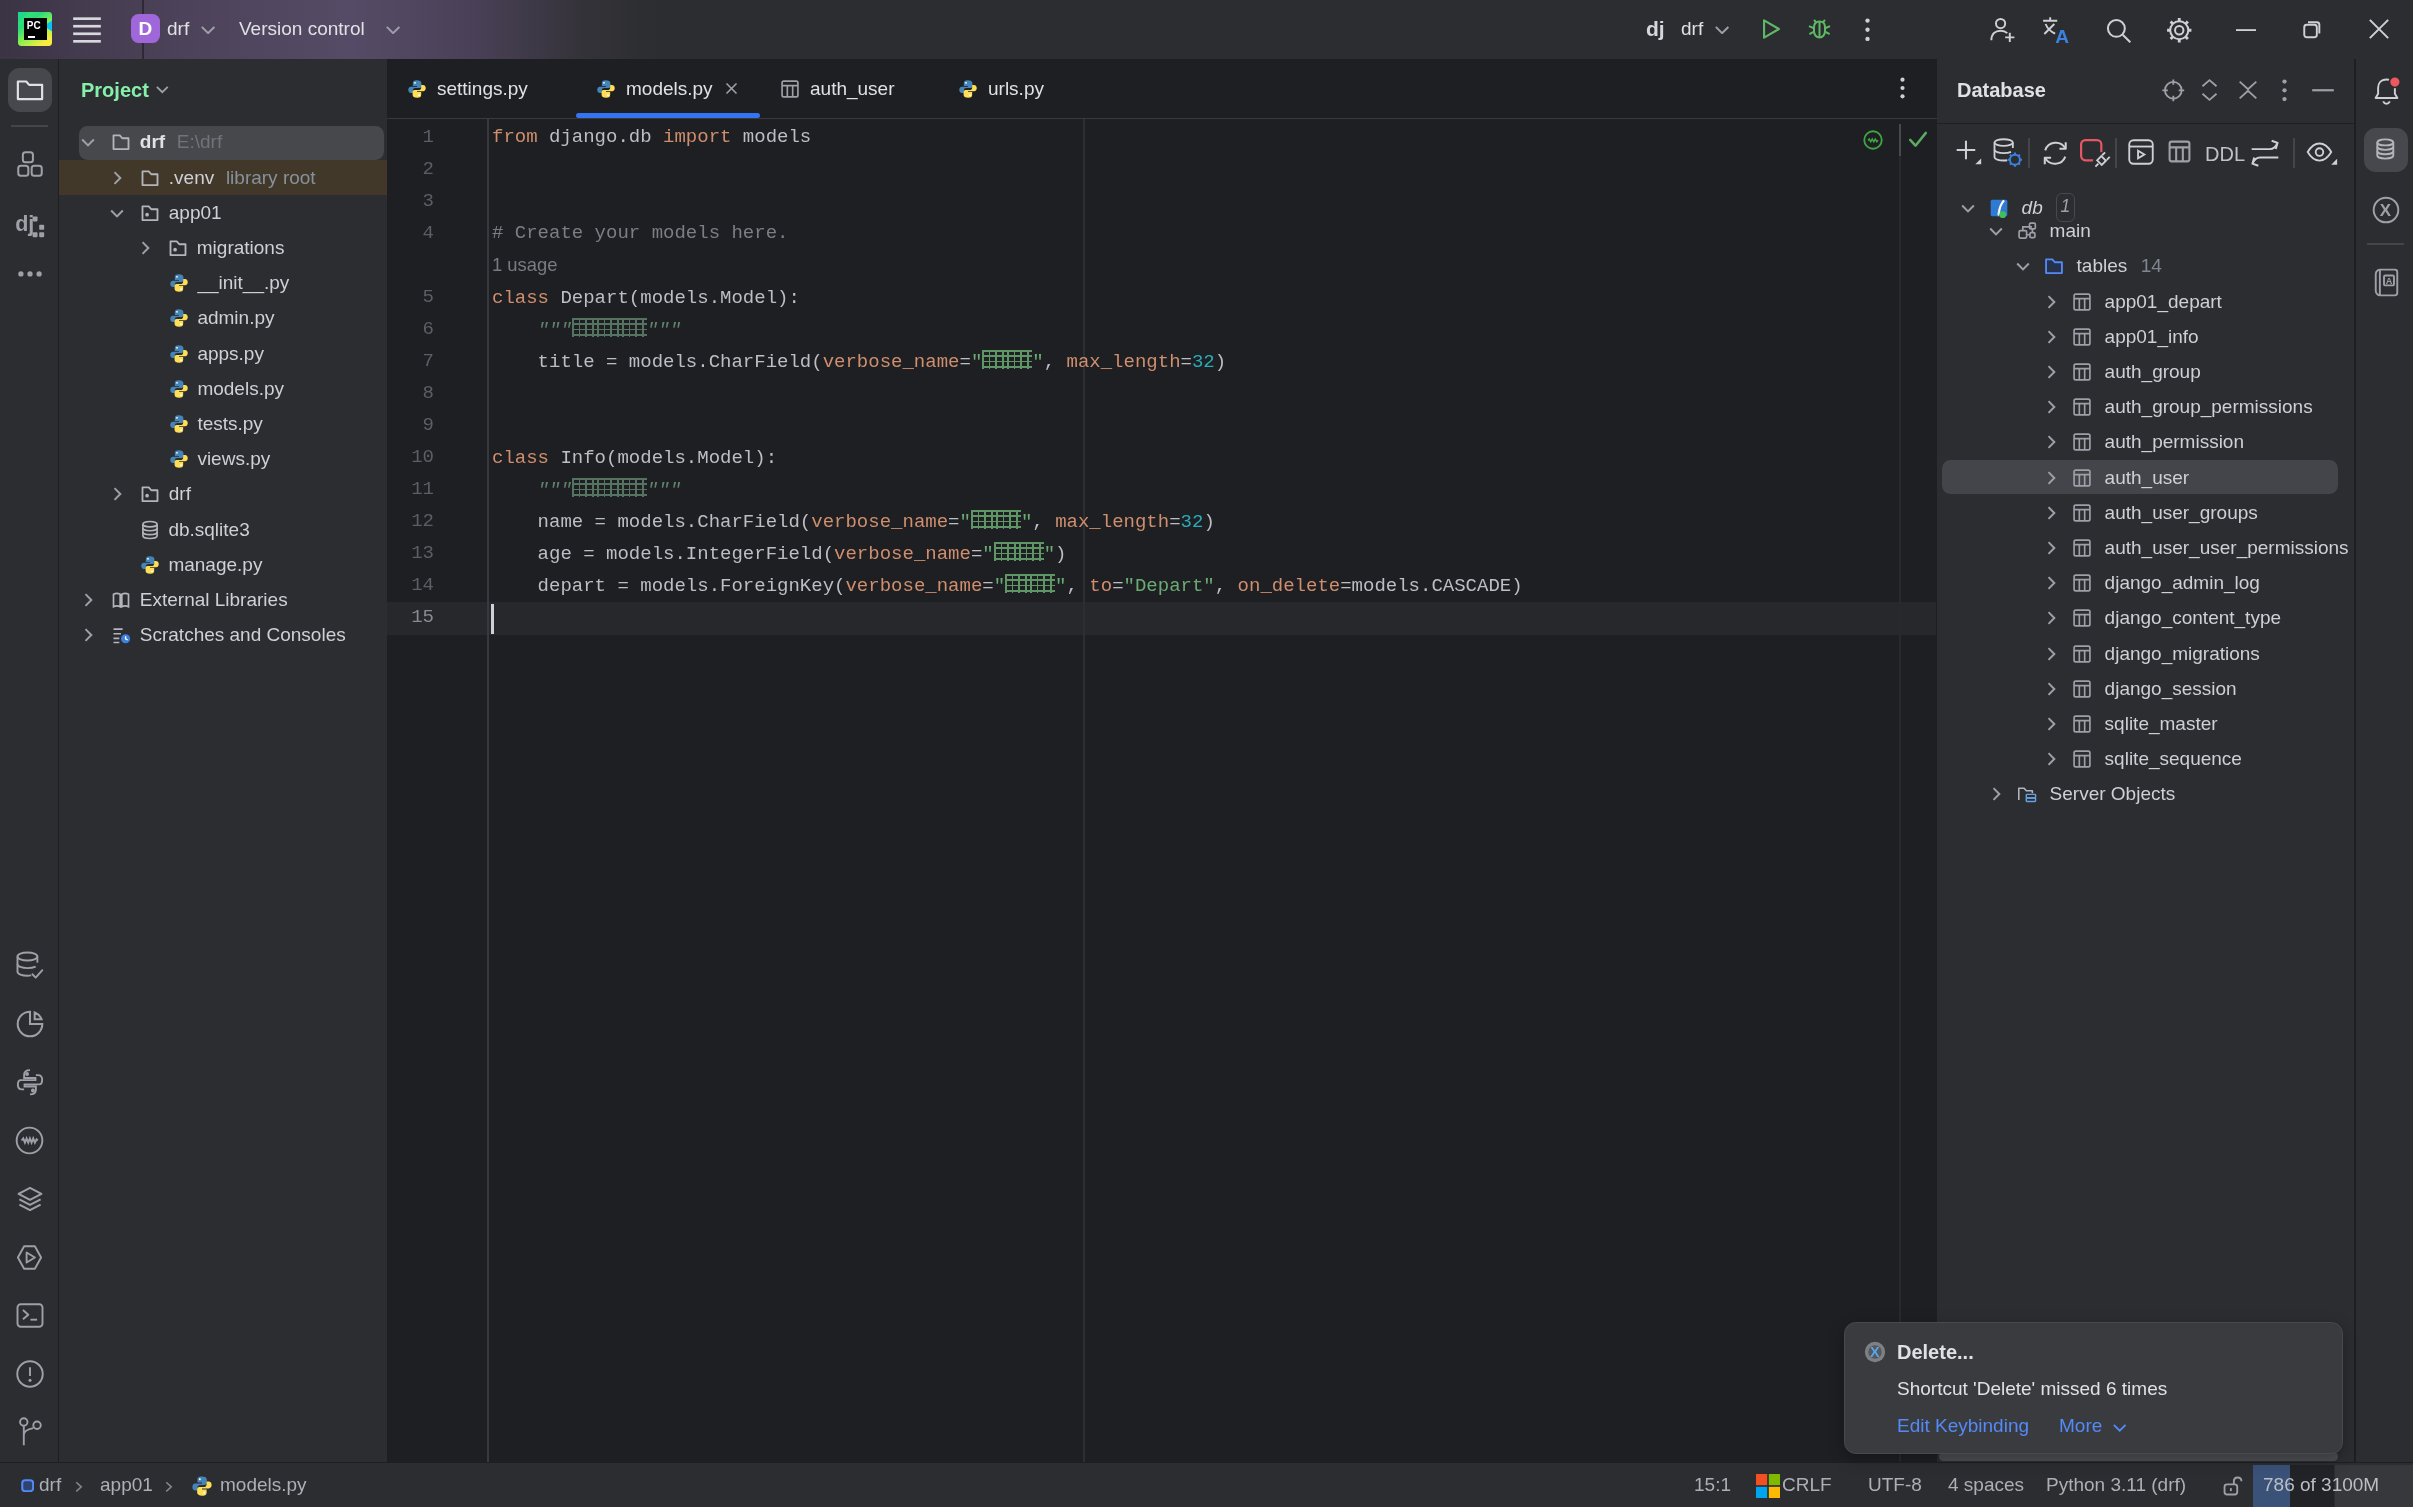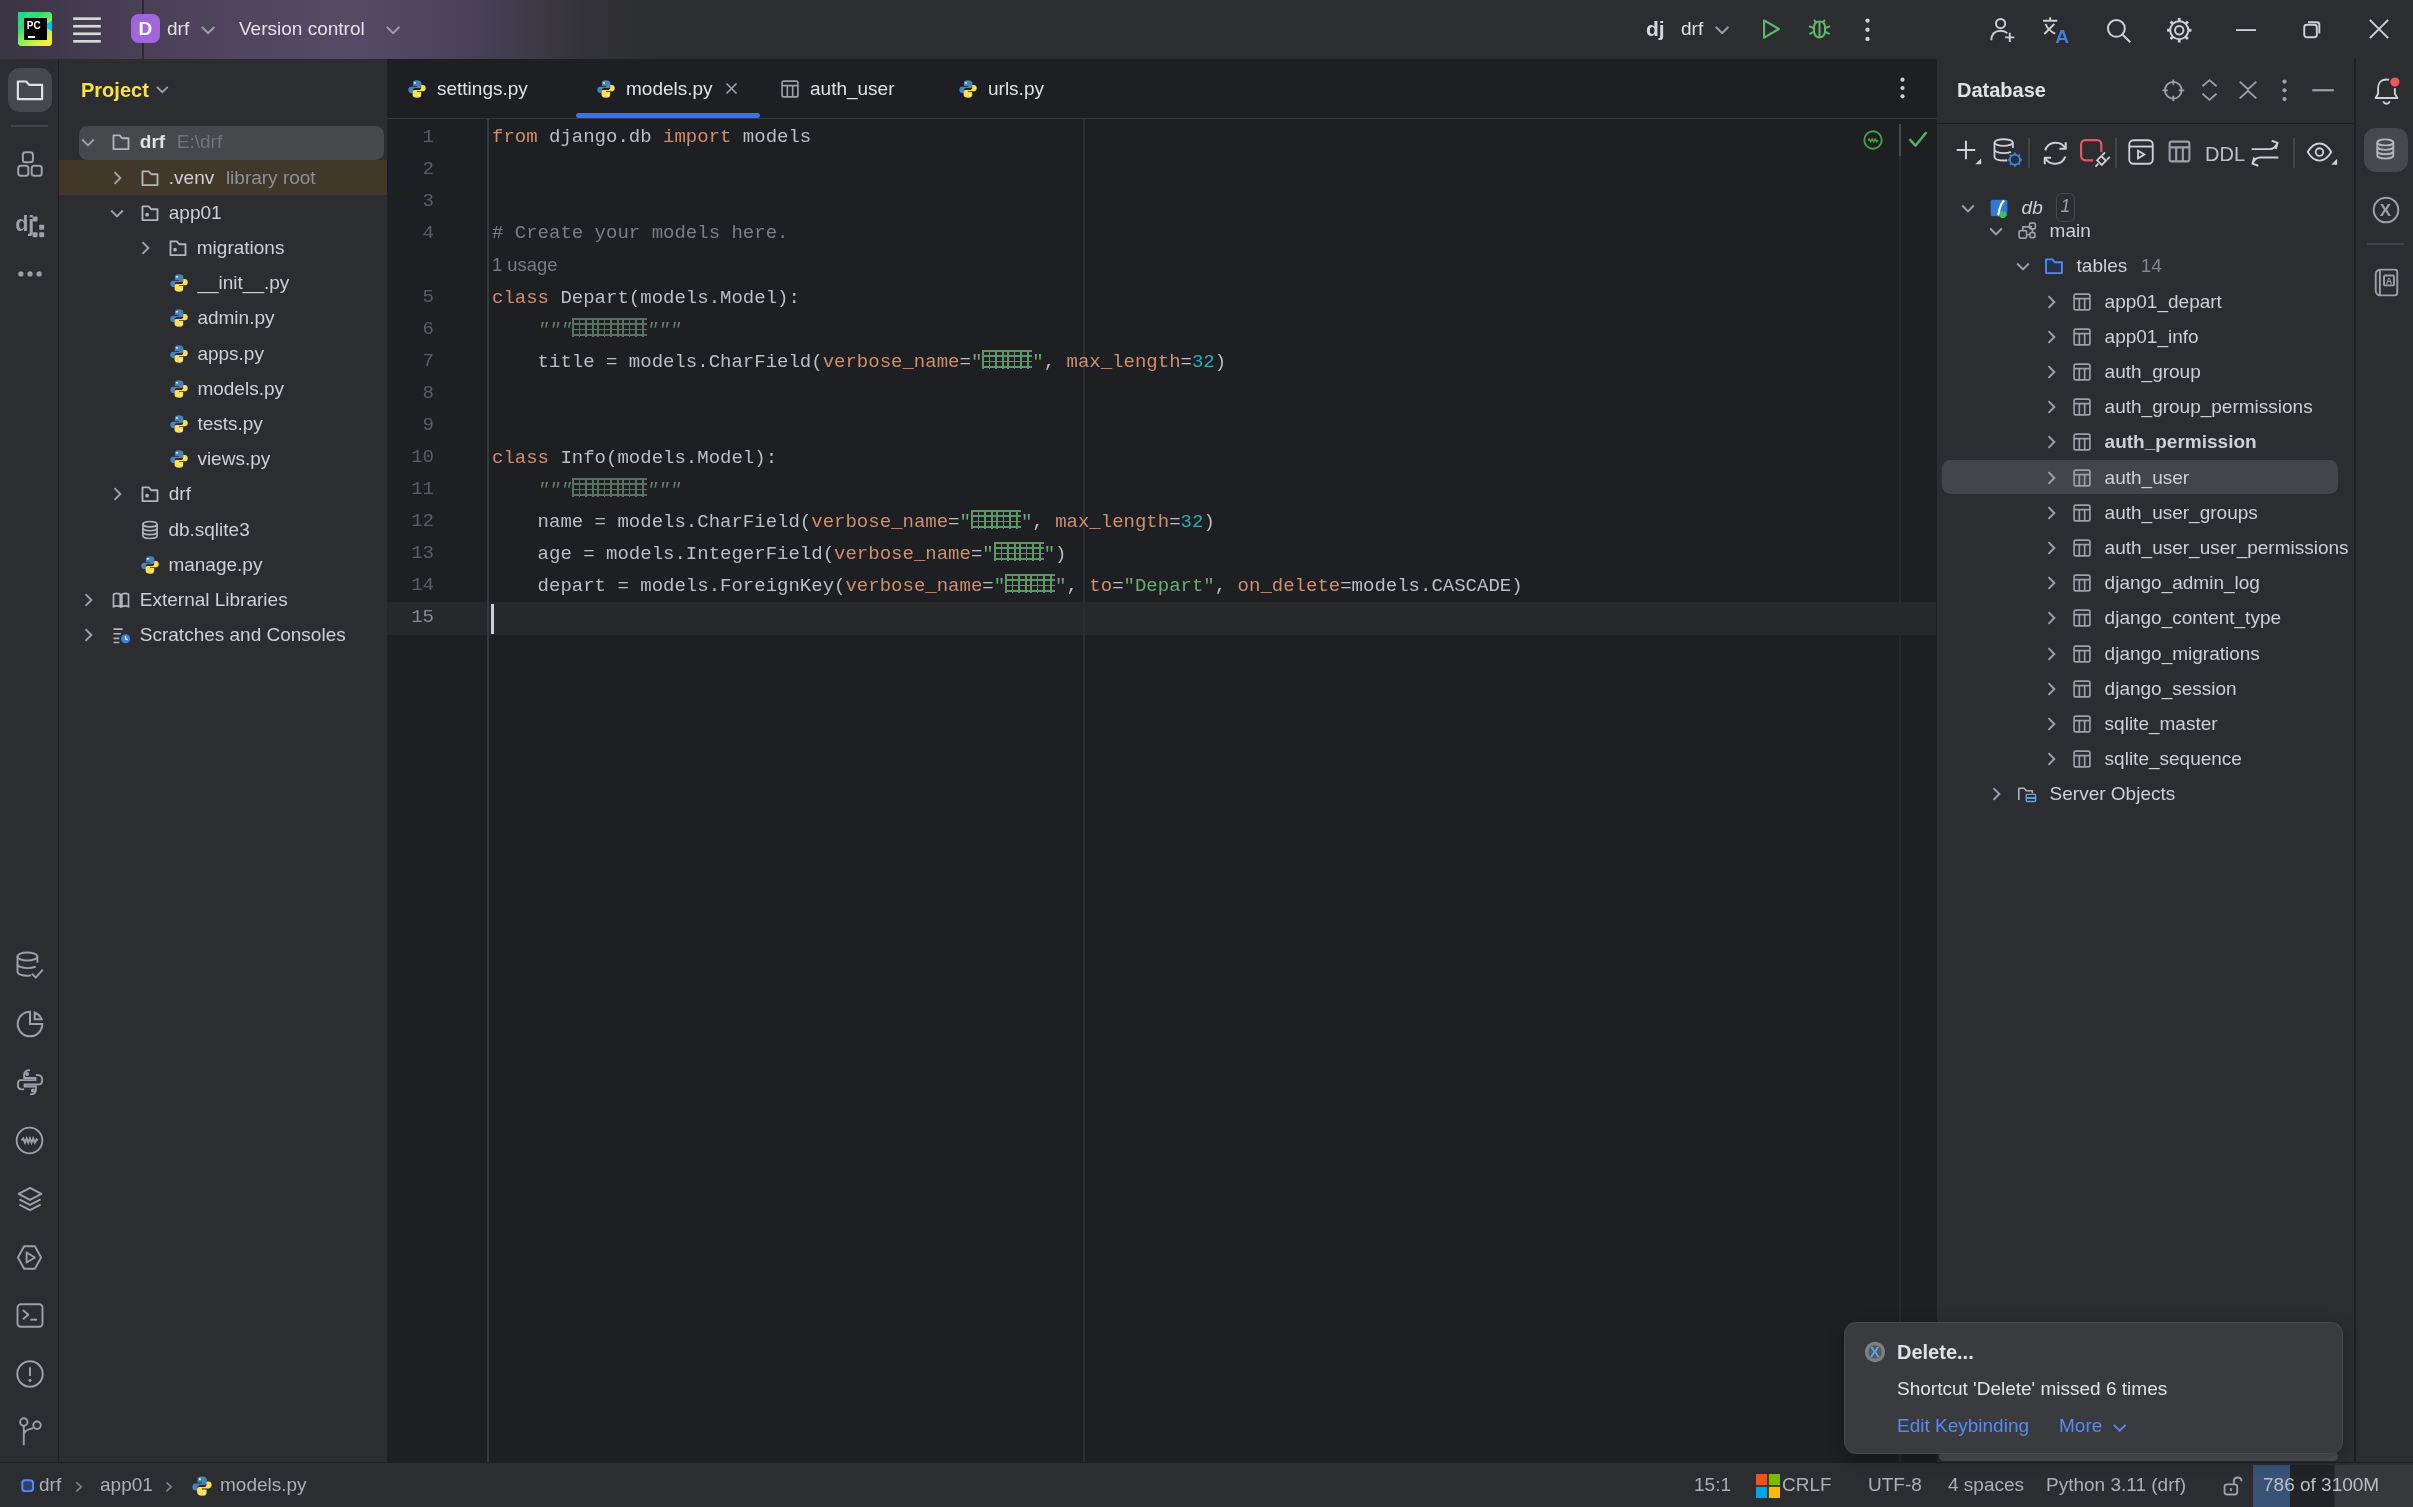--- a/index.html
+++ b/index.html
@@ -315,21 +315,21 @@
           <rect x="2.5" y="2.5" width="19" height="19" rx="2"></rect>
           <path d="M2.5,8 L21.5,8 M8.8,8 L8.8,21.5 M15.2,8 L15.2,21.5"></path>
         </g>
       </g>
       <g id="i-bluefolder">
           <path d="M2.5,20.5 L2.5,4 L10,4 L13,7.5 L21.5,7.5 L21.5,20.5 Z" fill="#25324d" stroke="#548af7" stroke-width="2.2" stroke-linejoin="round"></path>
         </g>
     </defs>
   </svg>
   <div id="project" class="abs">
-    <div class="abs" style="left:22px;top:20px;font-size:20px;font-weight:bold;color:#fde047;">Project</div>
+    <div class="abs" style="left:22px;top:20px;font-size:20px;font-weight:bold;color:#86efac;">Project</div>
     <svg class="icon" style="left:97px;top:27px;" width="12.6" height="7.5" viewBox="0 0 15 9">
         <polyline points="1,1 7.5,7.5 14,1" fill="none" stroke="#9da0a8" stroke-width="2.2"></polyline>
       </svg>
     <div class="rowsel" style="left:20px;top:67px;width:305px;height:34px;"></div>
     <div class="abs" style="left:0px;top:101px;width:329px;height:35px;background:#42382a;"></div>
 
     <div class="row" style="top:65px;">
       <svg class="chev" style="margin-left:19px;" viewBox="0 0 24 24">
           <use href="#i-chevD"></use>
         </svg>
@@ -713,21 +713,21 @@
         </svg>
         <span style="margin-left:12.6px;">auth_group_permissions</span>
       </div>
     <div class="row" style="top:365px;">
         <svg class="chev" style="margin-left:104px;" viewBox="0 0 24 24">
           <use href="#i-chevR"></use>
         </svg>
         <svg class="ticon" style="margin-left:11px;" viewBox="0 0 24 24">
           <use href="#i-table"></use>
         </svg>
-        <span style="margin-left:12.6px;font-weight:bold;">auth_permission</span>
+        <span style="margin-left:12.6px;">auth_permission</span>
       </div>
     <div class="row" style="top:401px;">
         <svg class="chev" style="margin-left:104px;" viewBox="0 0 24 24">
           <use href="#i-chevR"></use>
         </svg>
         <svg class="ticon" style="margin-left:11px;" viewBox="0 0 24 24">
           <use href="#i-table"></use>
         </svg>
         <span style="margin-left:12.6px;">auth_user</span>
       </div>

